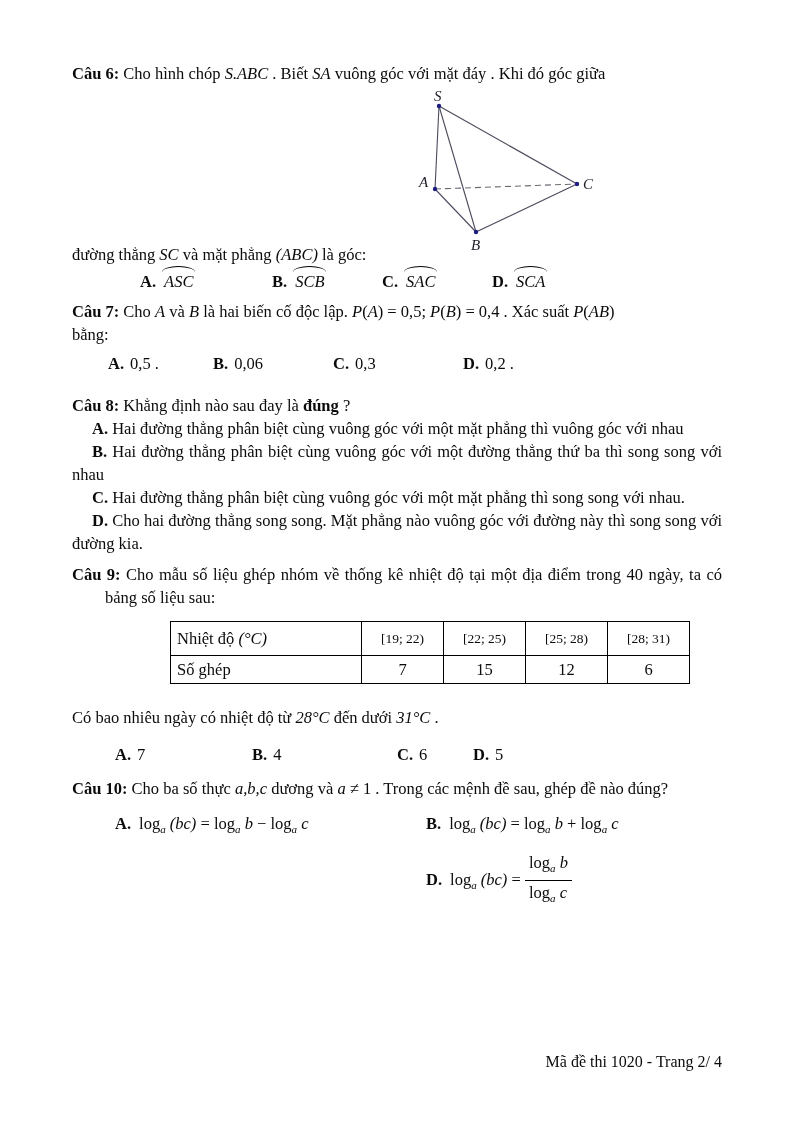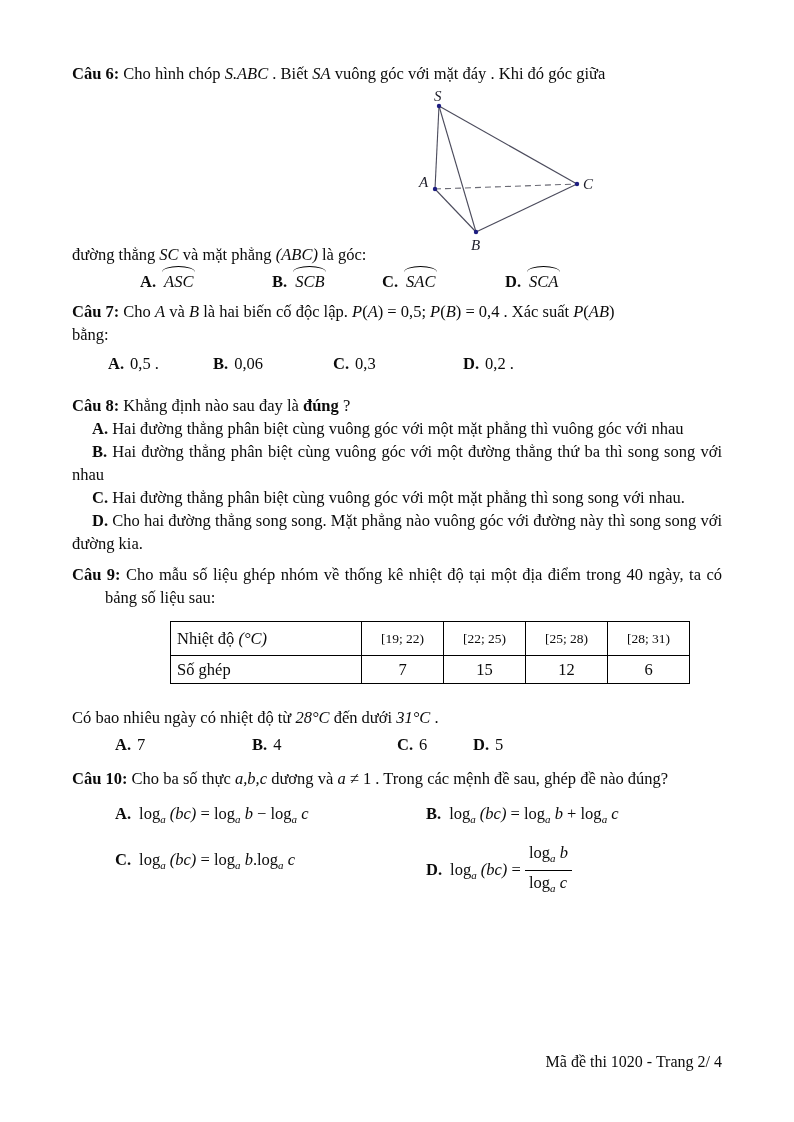--- a/index.html
+++ b/index.html
@@ -73,21 +73,21 @@
     <text x="65" y="160">B</text>
     <text x="177" y="99">C</text>
   </svg>
 
   <p style="margin-top:158px"><span>đường thẳng </span><span class="mrun">SC</span><span> và mặt phẳng </span><span class="mrun">(ABC)</span><span> là góc:</span></p>
 
   <div class="optrow" style="margin-top:4px">
     <span class="opt" style="left:68px"><b>A.</b><span class="hat">ASC</span></span>
     <span class="opt" style="left:200px"><b>B.</b><span class="hat">SCB</span></span>
     <span class="opt" style="left:310px"><b>C.</b><span class="hat">SAC</span></span>
-    <span class="opt" style="left:433px"><b>D.</b><span class="hat">SCA</span></span>
+    <span class="opt" style="left:420px"><b>D.</b><span class="hat">SCA</span></span>
   </div>
 
   <p style="margin-top:4px"><b>Câu 7:</b><span> Cho </span><span class="mrun">A</span><span> và </span><span class="mrun">B</span><span> là hai biến cố độc lập. </span><span class="fm"><span class="vit">P</span><span class="rom">(</span><span class="vit">A</span><span class="rom">) = 0,5; </span><span class="vit">P</span><span class="rom">(</span><span class="vit">B</span><span class="rom">) = 0,4</span></span><span> . Xác suất </span><span class="fm"><span class="vit">P</span><span class="rom">(</span><span class="vit">AB</span><span class="rom">)</span></span></p>
   <p>bằng:</p>
 
   <div class="optrow" style="margin-top:6px">
     <span class="opt" style="left:36px"><b>A.</b><span>0,5 .</span></span>
     <span class="opt" style="left:141px"><b>B.</b><span>0,06</span></span>
     <span class="opt" style="left:261px"><b>C.</b><span>0,3</span></span>
     <span class="opt" style="left:391px"><b>D.</b><span>0,2 .</span></span>
@@ -115,33 +115,32 @@
       <td class="ci">7</td>
       <td class="ci">15</td>
       <td class="ci">12</td>
       <td class="ci">6</td>
     </tr>
   </tbody>
     </table>
 
   <p style="margin-top:22px"><span>Có bao nhiêu ngày có nhiệt độ từ </span><span class="mrun">28°C</span><span> đến dưới </span><span class="mrun">31°C</span><span> .</span></p>
 
-  <div class="optrow" style="margin-top:4px">
+  <div class="optrow" style="margin-top:14px">
     <span class="opt" style="left:43px"><b>A.</b><span>7</span></span>
     <span class="opt" style="left:180px"><b>B.</b><span>4</span></span>
     <span class="opt" style="left:325px"><b>C.</b><span>6</span></span>
     <span class="opt" style="left:401px"><b>D.</b><span>5</span></span>
   </div>
 
   <p style="margin-top:8px"><b>Câu 10:</b><span> Cho ba số thực </span><span class="mrun">a,b,c</span><span> dương và </span><span class="fm"><span class="vit">a</span><span class="rom"> ≠ 1</span></span><span> . Trong các mệnh đề sau, ghép đề nào đúng?</span></p>
 
   <div class="frow" style="margin-top:6px; height:34px">
     <span class="opt" style="left:43px; top:6px"><b>A.</b><span class="fm"><span class="rom">log</span><sub class="msub">a</sub><span class="vit"> (bc)</span><span class="rom"> = </span><span class="rom">log</span><sub class="msub">a</sub><span class="vit"> b</span><span class="rom"> − </span><span class="rom">log</span><sub class="msub">a</sub><span class="vit"> c</span></span></span>
     <span class="opt" style="left:354px; top:6px"><b>B.</b><span class="fm"><span class="rom">log</span><sub class="msub">a</sub><span class="vit"> (bc)</span><span class="rom"> = </span><span class="rom">log</span><sub class="msub">a</sub><span class="vit"> b</span><span class="rom"> + </span><span class="rom">log</span><sub class="msub">a</sub><span class="vit"> c</span></span></span>
   </div>
   <div class="frow" style="height:58px">
-    <span class="opt" style="left:43px; top:18px"><b>C.</b><span class="fm"><span class="rom">log</span><sub class="msub">a</sub><span class="vit"> (bc)</span><span class="rom"> = </span><span class="rom">log</span><sub class="msub">a</sub><span class="vit"> b</span><span class="rom">.</span><span class="rom">log</span><sub class="msub">a</sub><span class="vit"> c</span></span></span>
     <span class="opt" style="left:354px; top:12px"><b>D.</b><span class="fm"><span class="rom">log</span><sub class="msub">a</sub><span class="vit"> (bc)</span><span class="rom"> = </span></span><span class="frac"><span class="num fm"><span class="rom">log</span><sub class="msub">a</sub><span class="vit"> b</span></span><span class="den fm"><span class="rom">log</span><sub class="msub">a</sub><span class="vit"> c</span></span></span></span>
   </div>
 
   <div class="footer">Mã đề thi 1020 - Trang 2/ 4</div>
 
 </div>
 
 </body></html>

